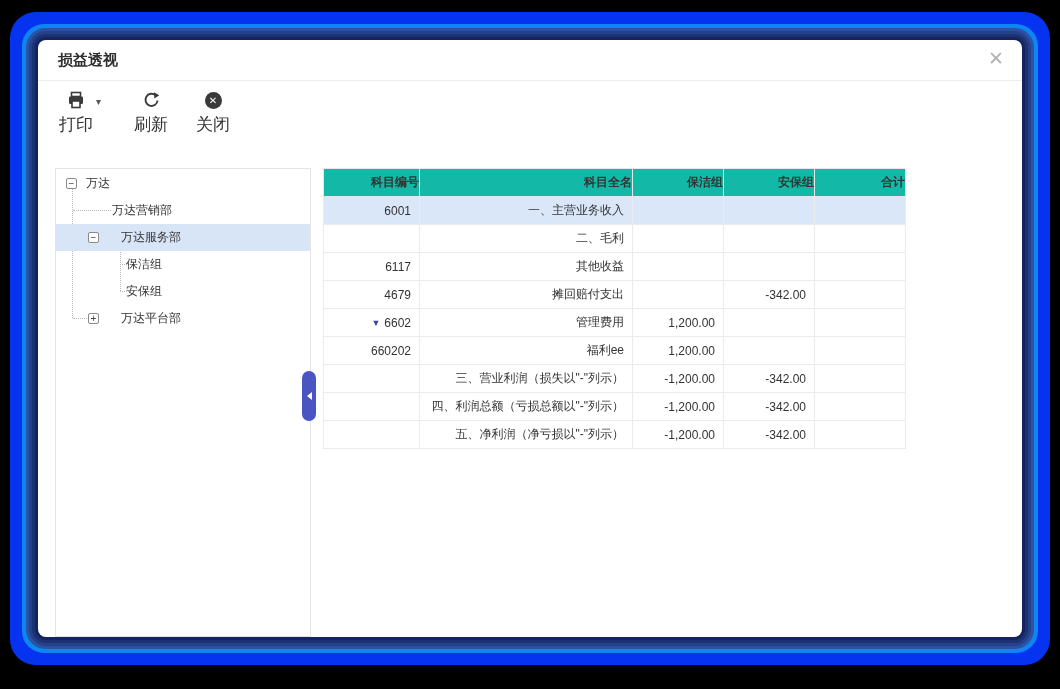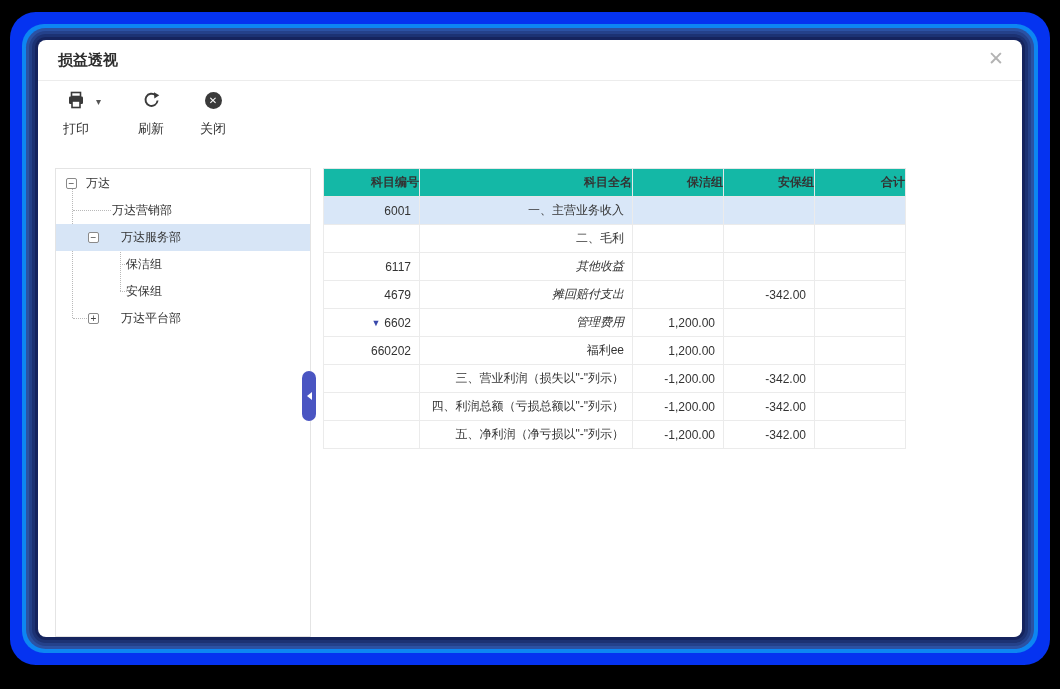--- a/index.html
+++ b/index.html
@@ -16,21 +16,21 @@
       0 0 0 16px #0d86f2,
       0 0 0 28px #0533f0;
   }
   .titlebar{position:relative;height:40px;border-bottom:1px solid #ececec;}
   .title{position:absolute;left:20px;top:11px;font-size:15px;font-weight:bold;color:#2f2f2f;}
   .win-close{position:absolute;right:18px;top:8px;font-size:19px;color:#b3b3b3;cursor:pointer;line-height:22px;}
   
   .toolbar{position:absolute;left:20px;top:50px;display:flex;align-items:flex-start;}
   .tool{display:flex;flex-direction:column;align-items:center;width:36px;cursor:pointer;}
   .tool .ticon{height:20px;display:flex;align-items:center;justify-content:center;}
-  .tool .tlabel{font-size:13px;color:#333;margin-top:10px;white-space:nowrap;}
+  .tool .tlabel{font-size:17px;color:#333;margin-top:3px;white-space:nowrap;}
   .caret{font-size:10px;color:#555;margin:6px 14px 0 2px;cursor:pointer;}
   .gap18{width:18px;} .gap26{width:26px;}
   .icon-close-circle{width:17px;height:17px;border-radius:50%;background:#3a3a3a;color:#fff;
     display:flex;align-items:center;justify-content:center;font-size:10px;line-height:17px;}
   
   .filters{position:absolute;left:22px;top:101px;font-size:12px;color:#3c3c3c;}
   .filters .fval{margin-right:14px;color:#333;}
   .filters .flabel{margin-right:4px;}
   
   .tree-panel{position:absolute;left:17px;top:128px;width:254px;height:467px;
@@ -64,21 +64,21 @@
   
   .grid-panel{position:absolute;left:285px;top:128px;width:582px;}
   table.grid{border-collapse:collapse;table-layout:fixed;width:582px;font-size:12px;color:#333;}
   .grid th{background:#14b8a6;font-weight:bold;height:27px;border:1px solid #e7e7e7;
     text-align:right;padding:0;color:#333;}
   .grid td{height:27px;border:1px solid #ebebeb;padding:0 8px;white-space:nowrap;overflow:hidden;background:#fff;text-align:right;}
   .grid tr.highlight td{background:#d9e7f8;}
   .grid td.num{text-align:right;}
   .grid td.code.ind1{padding-left:22px;}
   .grid td.name.n0{padding-left:10px;}
-  .grid td.name.n1{padding-left:17px;font-style:italic;}
+  .grid td.name.n1{padding-left:17px;}
   .grid td.name.n2{padding-left:30px;}
   .row-arrow{color:#3949ab;font-size:9px;margin-right:4px;vertical-align:1px;}
 </style>
 </head>
 <body>
 
 <div class="stage">
   <div class="app-window">
 
     <div class="titlebar">

